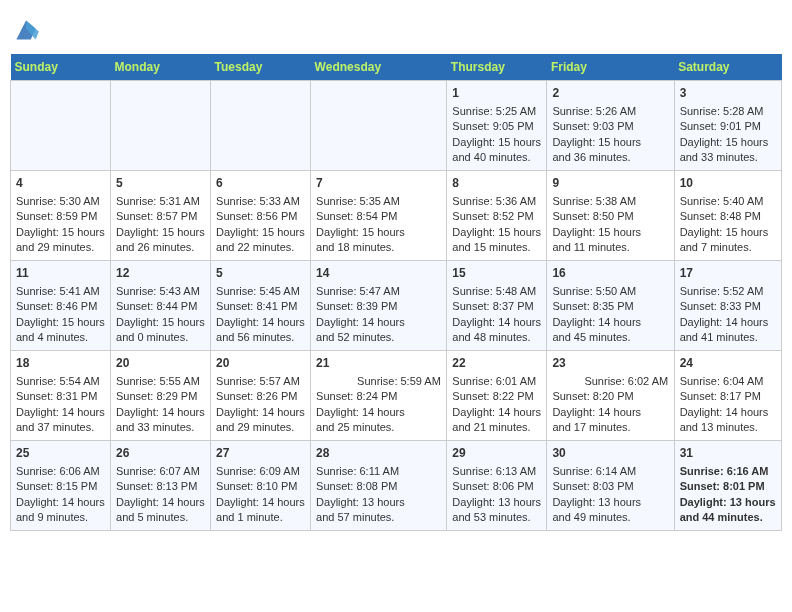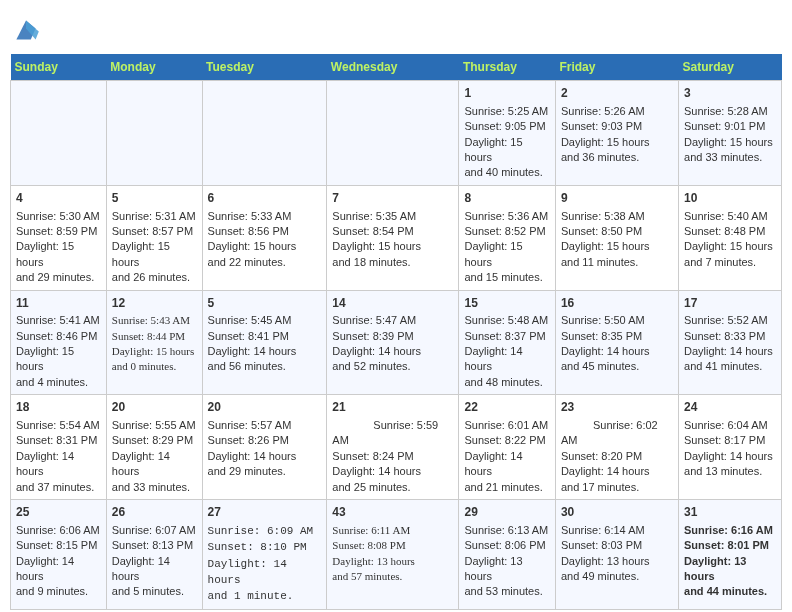--- a/index.html
+++ b/index.html
@@ -174,21 +174,21 @@
         <td><span class="day-num">10</span><span class="day-info" style="white-space: pre-line; margin-top: 32px;">Sunrise: 5:40 AM
 Sunset: 8:48 PM
 Daylight: 15 hours
 and 7 minutes.</span></td>
       </tr>
       <tr>
         <td><span class="day-num">11</span><span class="day-info" style="white-space: pre-line;">Sunrise: 5:41 AM
 Sunset: 8:46 PM
 Daylight: 15 hours
 and 4 minutes.</span></td>
-        <td><span class="day-num">12</span><span class="day-info" style="white-space: pre-line; font-family: Liberation Serif, serif;">Sunrise: 5:43 AM
+        <td><span class="day-num">12</span><span class="day-info" style="white-space: pre-line;">Sunrise: 5:43 AM
 Sunset: 8:44 PM
 Daylight: 15 hours
 and 0 minutes.</span></td>
         <td><span class="day-num">5</span><span class="day-info" style="white-space: pre-line;">Sunrise: 5:45 AM
 Sunset: 8:41 PM
 Daylight: 14 hours
 and 56 minutes.</span></td>
         <td><span class="day-num">14</span><span class="day-info" style="white-space: pre-line;">Sunrise: 5:47 AM
 Sunset: 8:39 PM
 Daylight: 14 hours
@@ -238,25 +238,25 @@
       </tr>
       <tr>
         <td><span class="day-num">25</span><span class="day-info" style="white-space: pre-line;">Sunrise: 6:06 AM
 Sunset: 8:15 PM
 Daylight: 14 hours
 and 9 minutes.</span></td>
         <td><span class="day-num">26</span><span class="day-info" style="white-space: pre-line;">Sunrise: 6:07 AM
 Sunset: 8:13 PM
 Daylight: 14 hours
 and 5 minutes.</span></td>
-        <td><span class="day-num">27</span><span class="day-info" style="white-space: pre-line; font-family: Liberation Mono, monospace;">Sunrise: 6:09 AM
+        <td><span class="day-num">27</span><span class="day-info" style="white-space: pre-line;">Sunrise: 6:09 AM
 Sunset: 8:10 PM
 Daylight: 14 hours
 and 1 minute.</span></td>
-        <td><span class="day-num">43</span><span class="day-info" style="white-space: pre-line; font-family: Liberation Serif, serif;">Sunrise: 6:11 AM
+        <td><span class="day-num">28</span><span class="day-info" style="white-space: pre-line;">Sunrise: 6:11 AM
 Sunset: 8:08 PM
 Daylight: 13 hours
 and 57 minutes.</span></td>
         <td><span class="day-num">29</span><span class="day-info" style="white-space: pre-line;">Sunrise: 6:13 AM
 Sunset: 8:06 PM
 Daylight: 13 hours
 and 53 minutes.</span></td>
         <td><span class="day-num">30</span><span class="day-info" style="white-space: pre-line;">Sunrise: 6:14 AM
 Sunset: 8:03 PM
 Daylight: 13 hours

